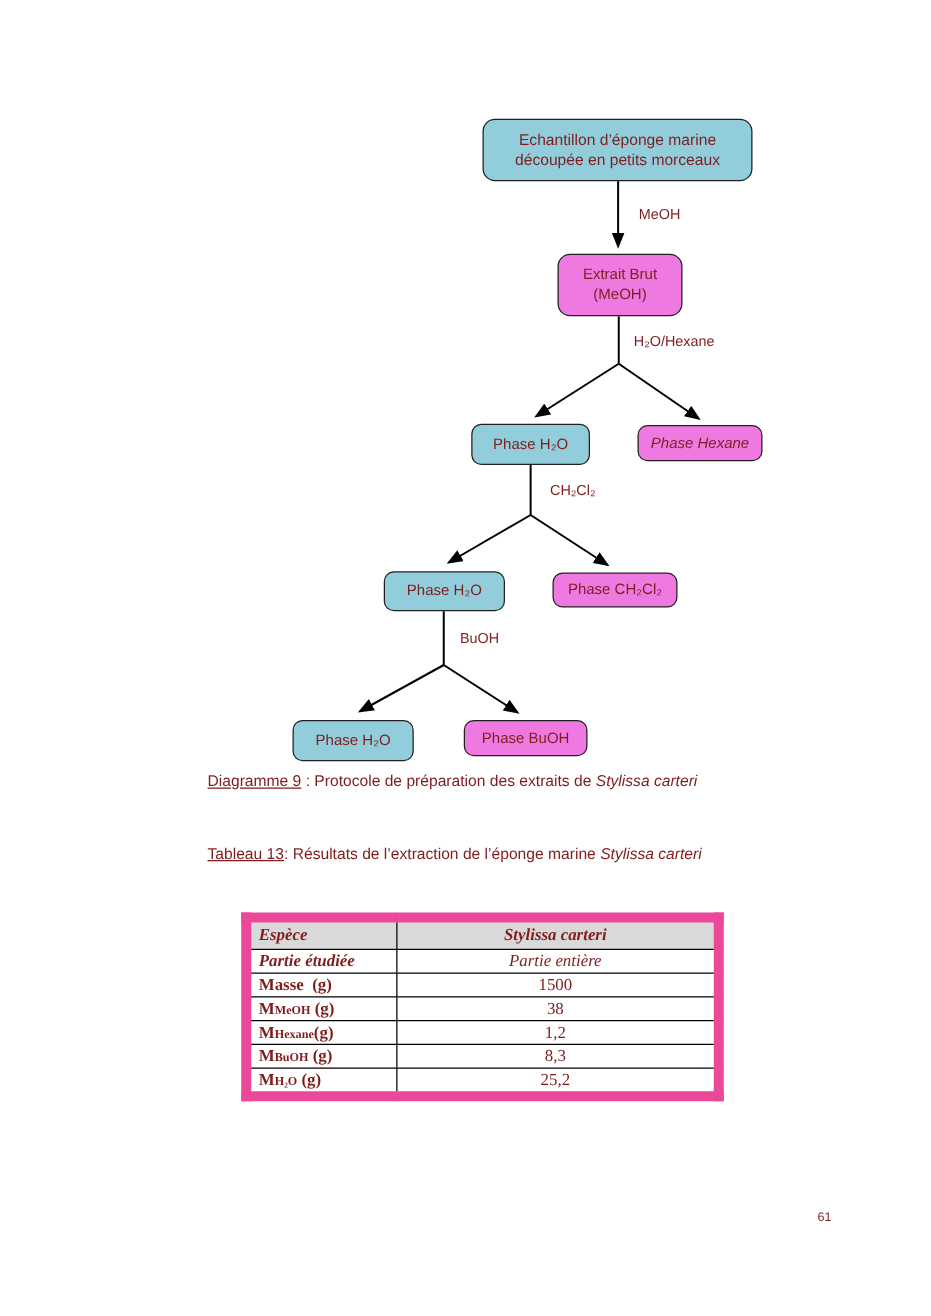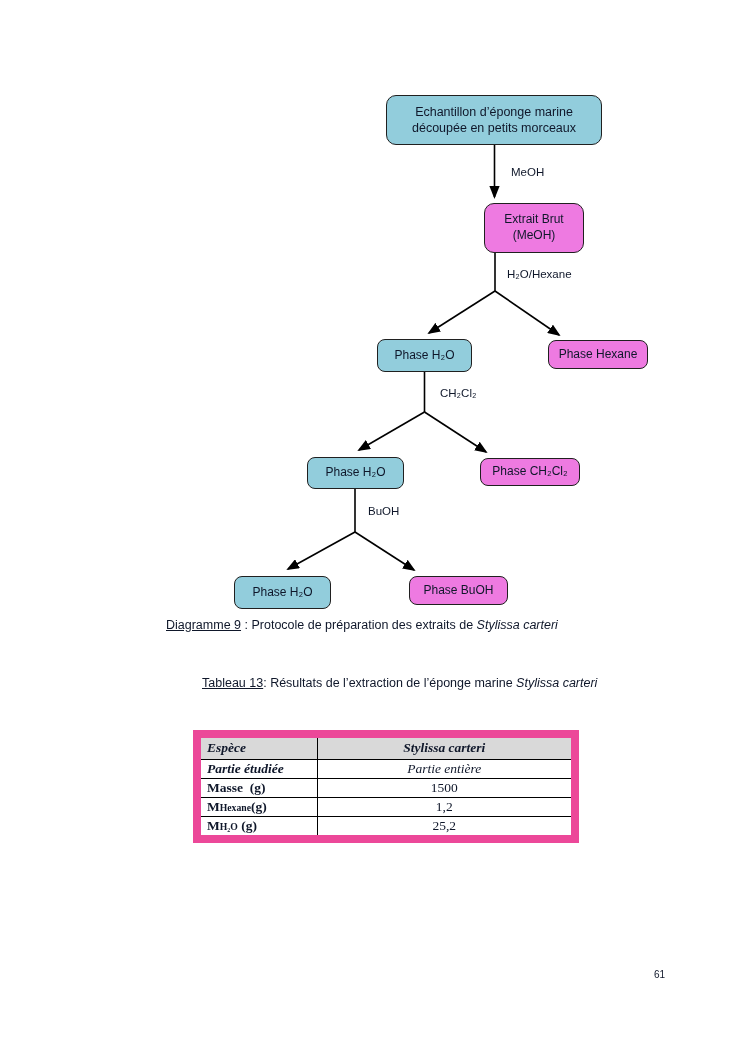--- a/index.html
+++ b/index.html
@@ -1,46 +1,46 @@
 <!DOCTYPE html>
 <html><head>
 <meta charset="utf-8">
 <style>
   html,body { margin:0; padding:0; background:#ffffff; }
   .page {
     position:relative; width:745px; height:1053px; background:#ffffff;
-    font-family:"Liberation Sans", sans-serif; color:#0f172a; overflow:hidden;
+    font-family:"Liberation Sans", sans-serif; color:#7f1d1d; overflow:hidden;
   }
   
   .fc-box {
     position:absolute; box-sizing:border-box;
     display:flex; flex-direction:column; align-items:center; justify-content:center;
     text-align:center; border:1.6px solid #202020; border-radius:8px;
     line-height:1.3; font-size:12px;
   }
   .fc-blue { background:#92CDDC; }
-  .fc-pink { background:#EE7AE1;margin-left:38px; }
+  .fc-pink { background:#EE7AE1; }
   .box-echantillon { left:386px; top:95px;  width:216px; height:50px; border-radius:10px; font-size:12.5px; }
   .box-extrait     { left:446px; top:203px; width:100px; height:50px; border-radius:10px; }
   .box-ph1         { left:377px; top:339px; width:95px;  height:33px; }
   .box-hexane      { left:510px; top:340px; width:100px; height:29px; }
   .box-ph2         { left:307px; top:457px; width:97px;  height:32px; }
   .box-ch2cl2      { left:442px; top:458px; width:100px; height:28px; }
   .box-ph3         { left:234px; top:576px; width:97px;  height:33px; }
   .box-buoh        { left:371px; top:576px; width:99px;  height:29px; }
   .fc-label { position:absolute; font-size:11.5px; line-height:1.2; }
   .lab-meoh    { left:511px; top:166px; }
   .lab-h2ohex  { left:507px; top:268px; }
   .lab-ch2cl2  { left:440px; top:387px; }
   .lab-buoh    { left:368px; top:505px; }
   svg.arrows { position:absolute; left:0; top:0; pointer-events:none; }
   
   .caption { position:absolute; margin:0; font-size:12.5px; white-space:nowrap; }
   .cap1 { left:166px; top:618px; }
-  .cap2 { left:166px; top:676px;margin-left:36px; }
+  .cap2 { left:166px; top:676px; }
   .cap-label { text-decoration:underline; }
   .cap-italic { font-style:italic; }
   
   table.res {
     position:absolute; left:193px; top:730px;
     border-collapse:collapse; table-layout:fixed;
     font-family:"Liberation Serif", serif; font-size:13.5px;
     border:8px solid #ec4899;
   }
   .res th, .res td { border:1px solid #000; padding:1px 6px; box-sizing:border-box; vertical-align:middle; }
@@ -84,21 +84,21 @@
     <div>Echantillon d’éponge marine</div>
     <div>découpée en petits morceaux</div>
   </div>
   <div class="fc-box fc-pink box-extrait" style="background: rgb(238, 122, 225); border-color: rgb(32, 32, 32);">
     <div>Extrait Brut</div>
     <div>(MeOH)</div>
   </div>
   <div class="fc-box fc-blue box-ph1" style="background: rgb(146, 205, 220); border-color: rgb(32, 32, 32);">
     <div>Phase H₂O</div>
   </div>
-  <div class="fc-box fc-pink box-hexane" style="background: rgb(238, 122, 225); border-color: rgb(32, 32, 32);">
+  <div class="fc-box fc-pink box-hexane" style="background: rgb(238, 122, 225); border-color: rgb(32, 32, 32); font-style: italic;">
     <div>Phase Hexane</div>
   </div>
   <div class="fc-box fc-blue box-ph2" style="background: rgb(146, 205, 220); border-color: rgb(32, 32, 32);">
     <div>Phase H₂O</div>
   </div>
   <div class="fc-box fc-pink box-ch2cl2" style="background: rgb(238, 122, 225); border-color: rgb(32, 32, 32);">
     <div>Phase CH₂Cl₂</div>
   </div>
   <div class="fc-box fc-blue box-ph3" style="background: rgb(146, 205, 220); border-color: rgb(32, 32, 32);">
     <div>Phase H₂O</div>
@@ -126,22 +126,30 @@
     <tbody>
       <tr class="row-partie">
         <td class="c1 lbl"><span>Partie étudiée</span><span class="m-sub"></span><span></span></td>
         <td class="c2">Partie entière</td>
       </tr>
       <tr>
         <td class="c1 lbl"><span>Masse  (g)</span><span class="m-sub"></span><span></span></td>
         <td class="c2">1500</td>
       </tr>
       <tr>
+        <td class="c1 lbl"><span>M</span><span class="m-sub">MeOH</span><span> (g)</span></td>
+        <td class="c2">38</td>
+      </tr>
+      <tr>
         <td class="c1 lbl"><span>M</span><span class="m-sub">Hexane</span><span>(g)</span></td>
         <td class="c2">1,2</td>
+      </tr>
+      <tr>
+        <td class="c1 lbl"><span>M</span><span class="m-sub">BuOH</span><span> (g)</span></td>
+        <td class="c2">8,3</td>
       </tr>
       <tr>
         <td class="c1 lbl"><span>M</span><span class="m-sub">H₂O</span><span> (g)</span></td>
         <td class="c2">25,2</td>
       </tr>
     </tbody>
   </table>
 
   <div class="page-number">61</div>
 

